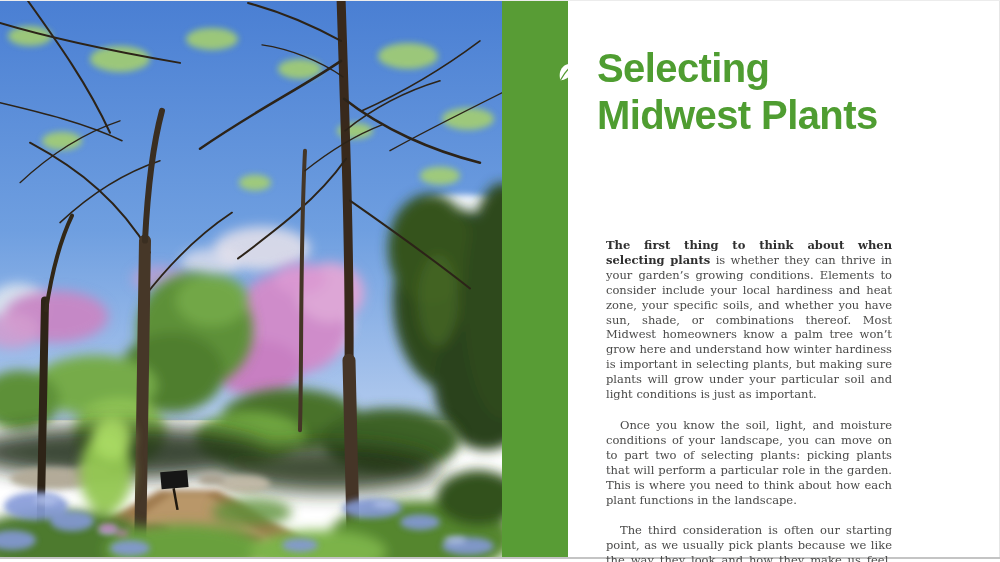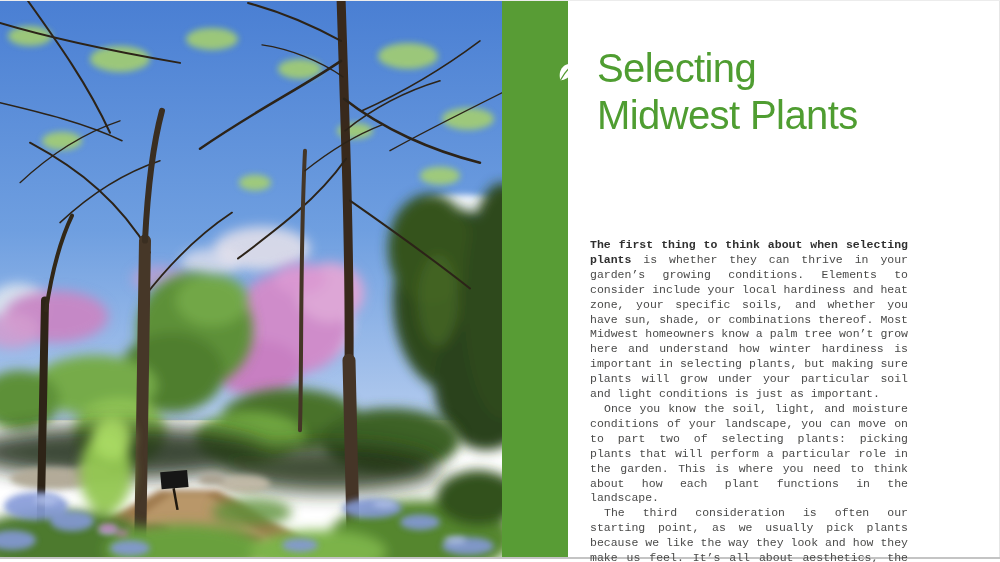--- a/index.html
+++ b/index.html
@@ -52,36 +52,36 @@
     flex:1 1 auto;
     height:556px;
     background:#fff;
     border-right:1px solid #e6e6e6;
     box-sizing:border-box;
     padding:0 0 0 22px;
   }
   .page h1{
     margin:44px 16px 0 7px;
     font-family:"Liberation Sans","DejaVu Sans",sans-serif;
-    font-weight:400;
+    font-weight:700;
     font-size:40px;
     line-height:47px;
     letter-spacing:-0.6px;
     color:var(--accent-green,#4f9d31);
   }
   .body-text{
     margin-top:99px;
     width:318px;
     font-family:"DejaVu Serif",serif;
     font-size:11.5px;
     line-height:14.9px;
     color:#4a4a49;
     text-align:justify;
   }
-  .body-text p{margin:0;font-family:Liberation Mono, monospace;}
+  .body-text p{margin:16px;}
   .body-text p.indent{text-indent:14px;}
   .body-text strong{color:#2f2f2f;}
 </style>
 </head>
 <body>
 
 <div class="spread">
 
   <div class="photo">
     <svg viewBox="0 0 502 557" preserveAspectRatio="none">

